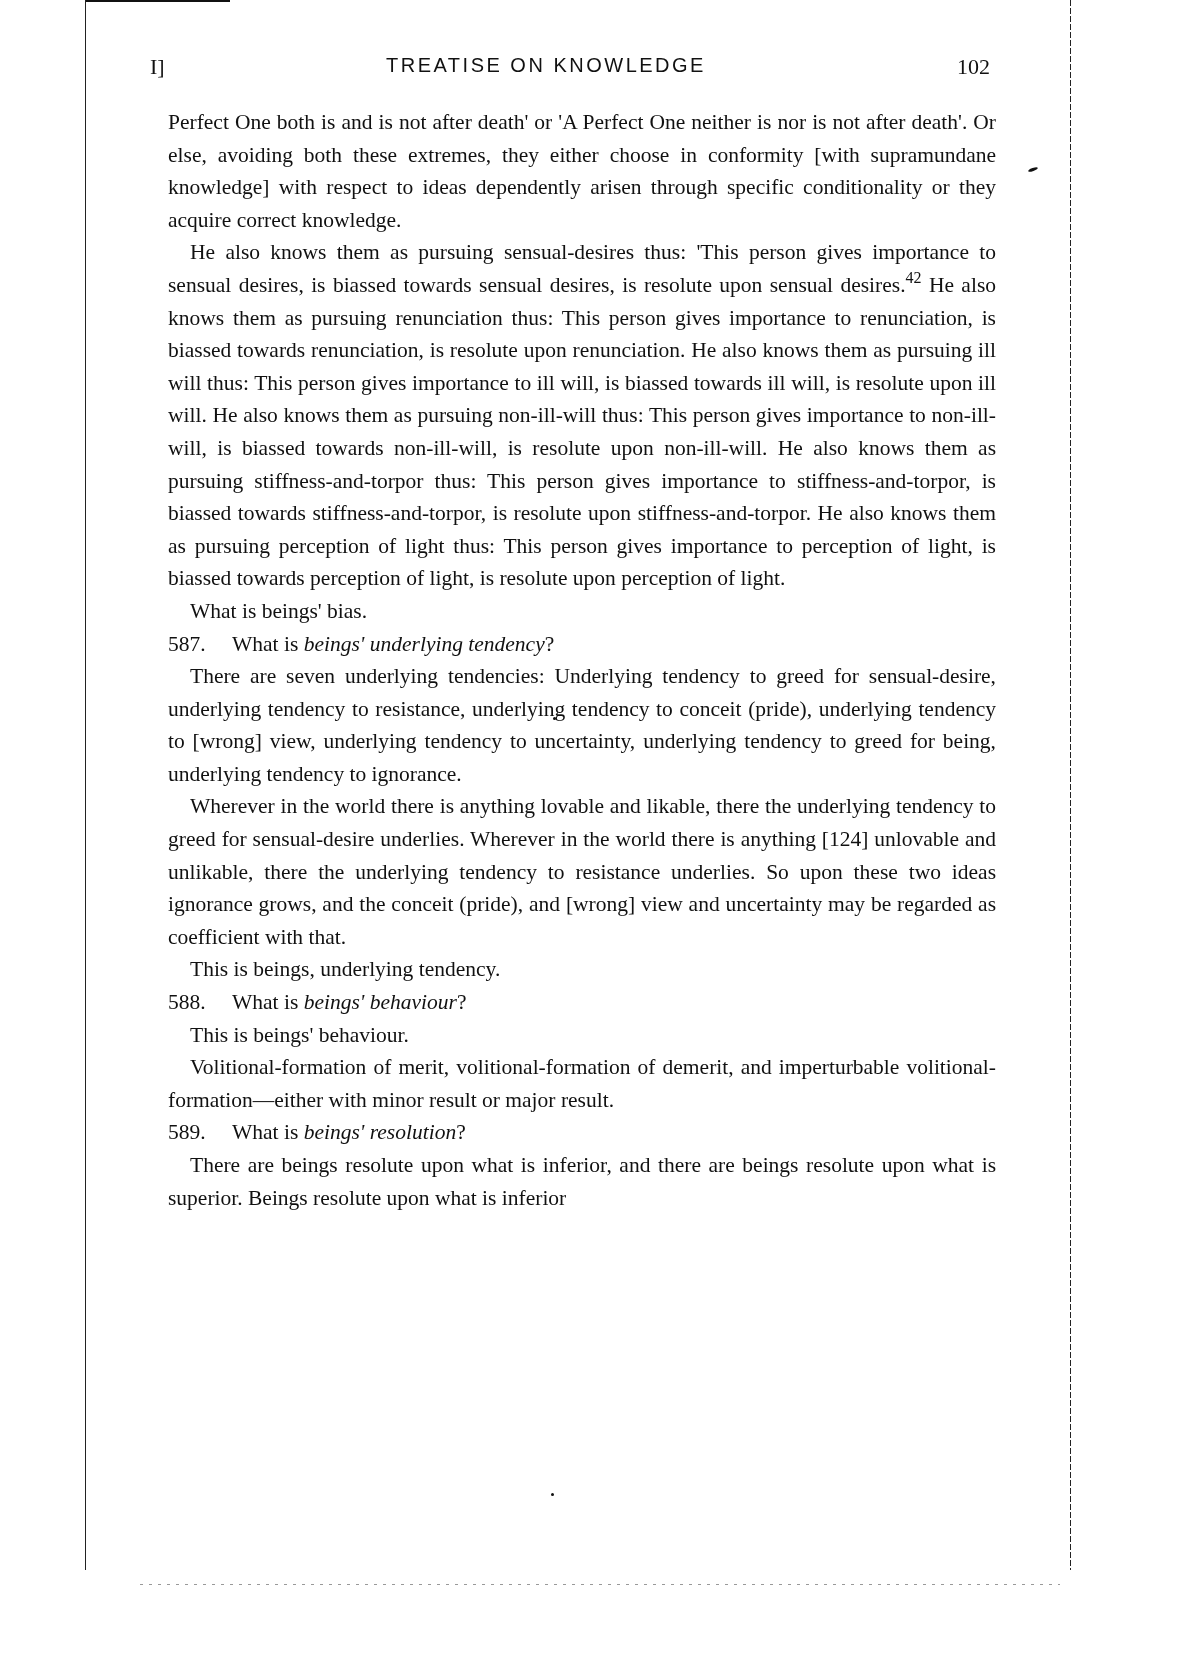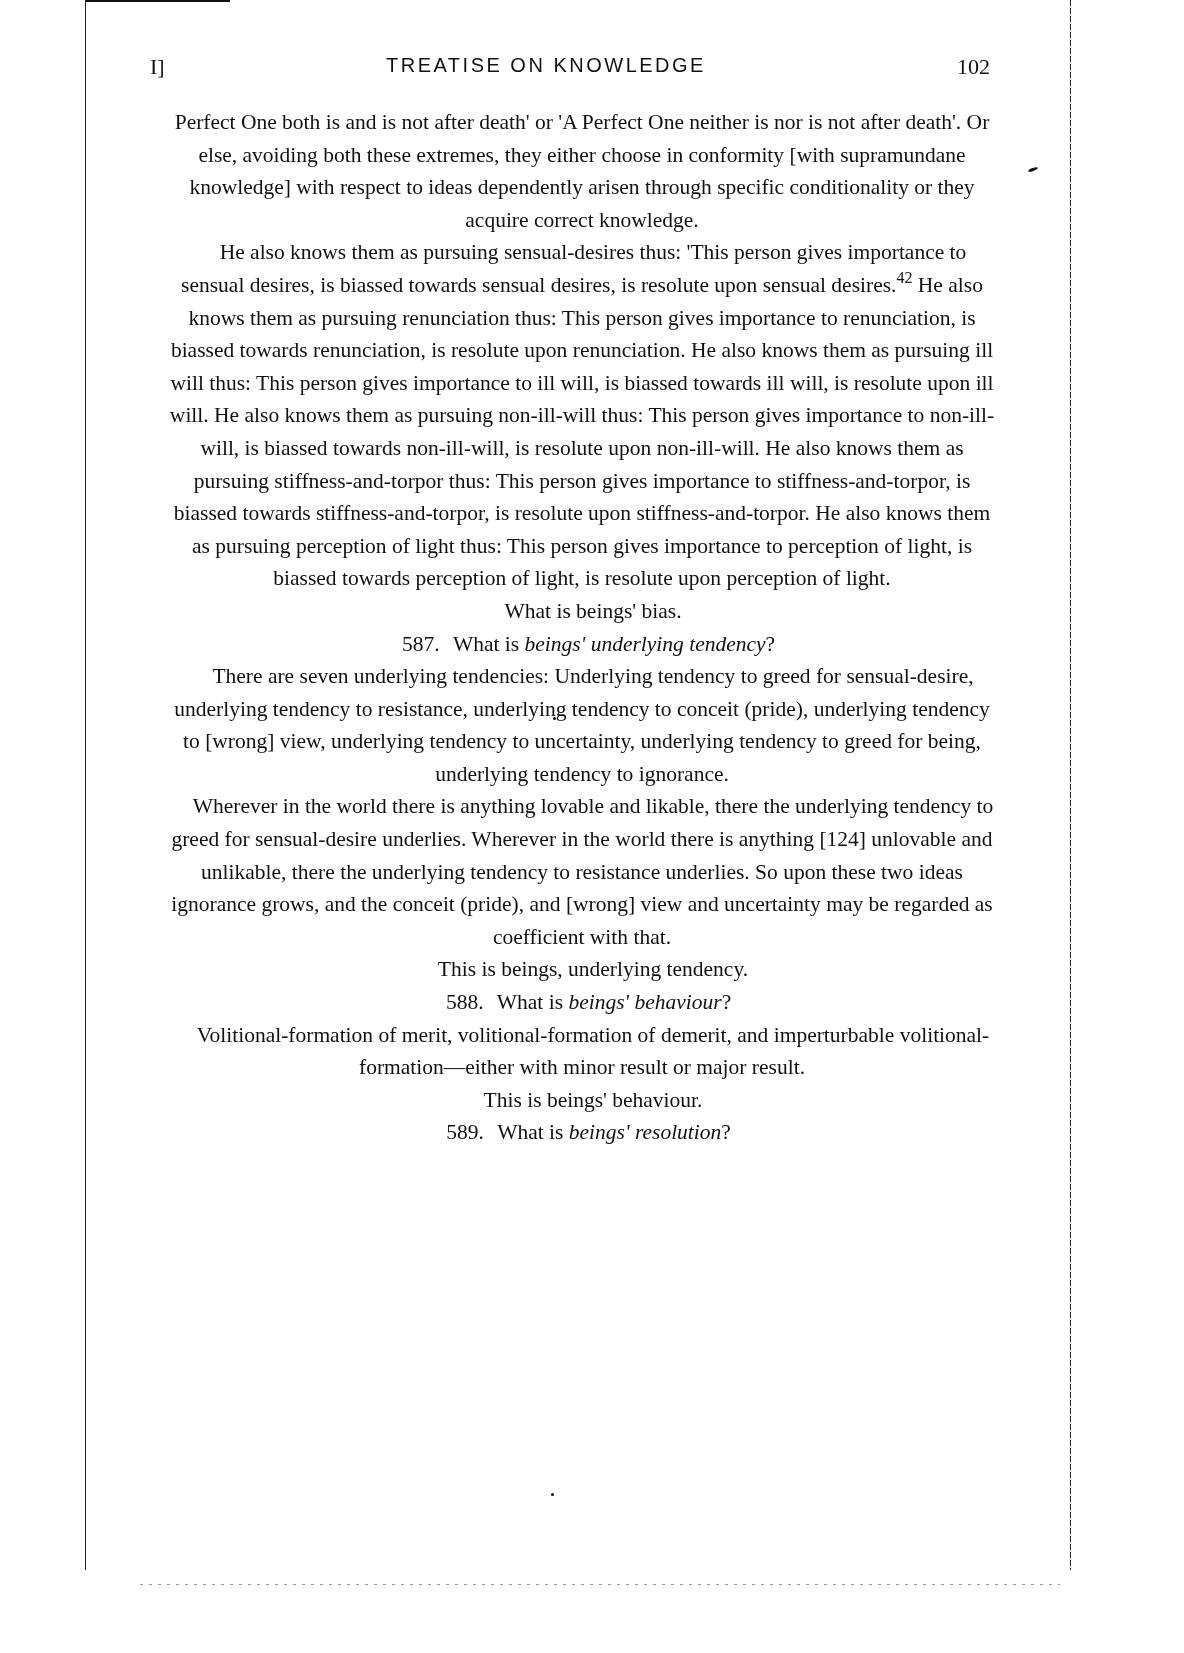--- a/index.html
+++ b/index.html
@@ -85,21 +85,20 @@
     position: absolute;
     left: 168px;
     top: 106px;
     width: 828px;
     font-size: 21.5px;
     line-height: 32.6px;
     text-align: justify;
   }
   .text-block p {
     margin: 0;
-    text-align: center;
   }
   .indent {
     text-indent: 22px;
   }
   .item-heading {
     margin: 0;
     text-align: left;
   }
   .item-num {
     display: inline-block;
@@ -141,19 +140,20 @@
   <p class="item-heading"><span class="item-num">587.</span><span>What is </span><em>beings' underlying tendency</em><span>?</span></p>
 
   <p class="indent">There are seven underlying tendencies: Underlying tendency to greed for sensual-desire, underlying tendency to resistance, underlying tendency to conceit (pride), underlying tendency to [wrong] view, underlying tendency to uncertainty, underlying tendency to greed for being, underlying tendency to ignorance.</p>
 
   <p class="indent">Wherever in the world there is anything lovable and likable, there the underlying tendency to greed for sensual-desire underlies. Wherever in the world there is anything [124] unlovable and unlikable, there the underlying tendency to resistance underlies. So upon these two ideas ignorance grows, and the conceit (pride), and [wrong] view and uncertainty may be regarded as coefficient with that.</p>
 
   <p class="indent">This is beings, underlying tendency.</p>
 
   <p class="item-heading"><span class="item-num">588.</span><span>What is </span><em>beings' behaviour</em><span>?</span></p>
 
+  <p class="indent">This is beings' behaviour.</p>
+
   <p class="indent">Volitional-formation of merit, volitional-formation of demerit, and imperturbable volitional-formation—either with minor result or major result.</p>
-
-  <p class="indent">This is beings' behaviour.</p>
 
   <p class="item-heading"><span class="item-num">589.</span><span>What is </span><em>beings' resolution</em><span>?</span></p>
 
+  <p class="indent">There are beings resolute upon what is inferior, and there are beings resolute upon what is superior. Beings resolute upon what is inferior</p>
 </div>
 
 </body></html>

